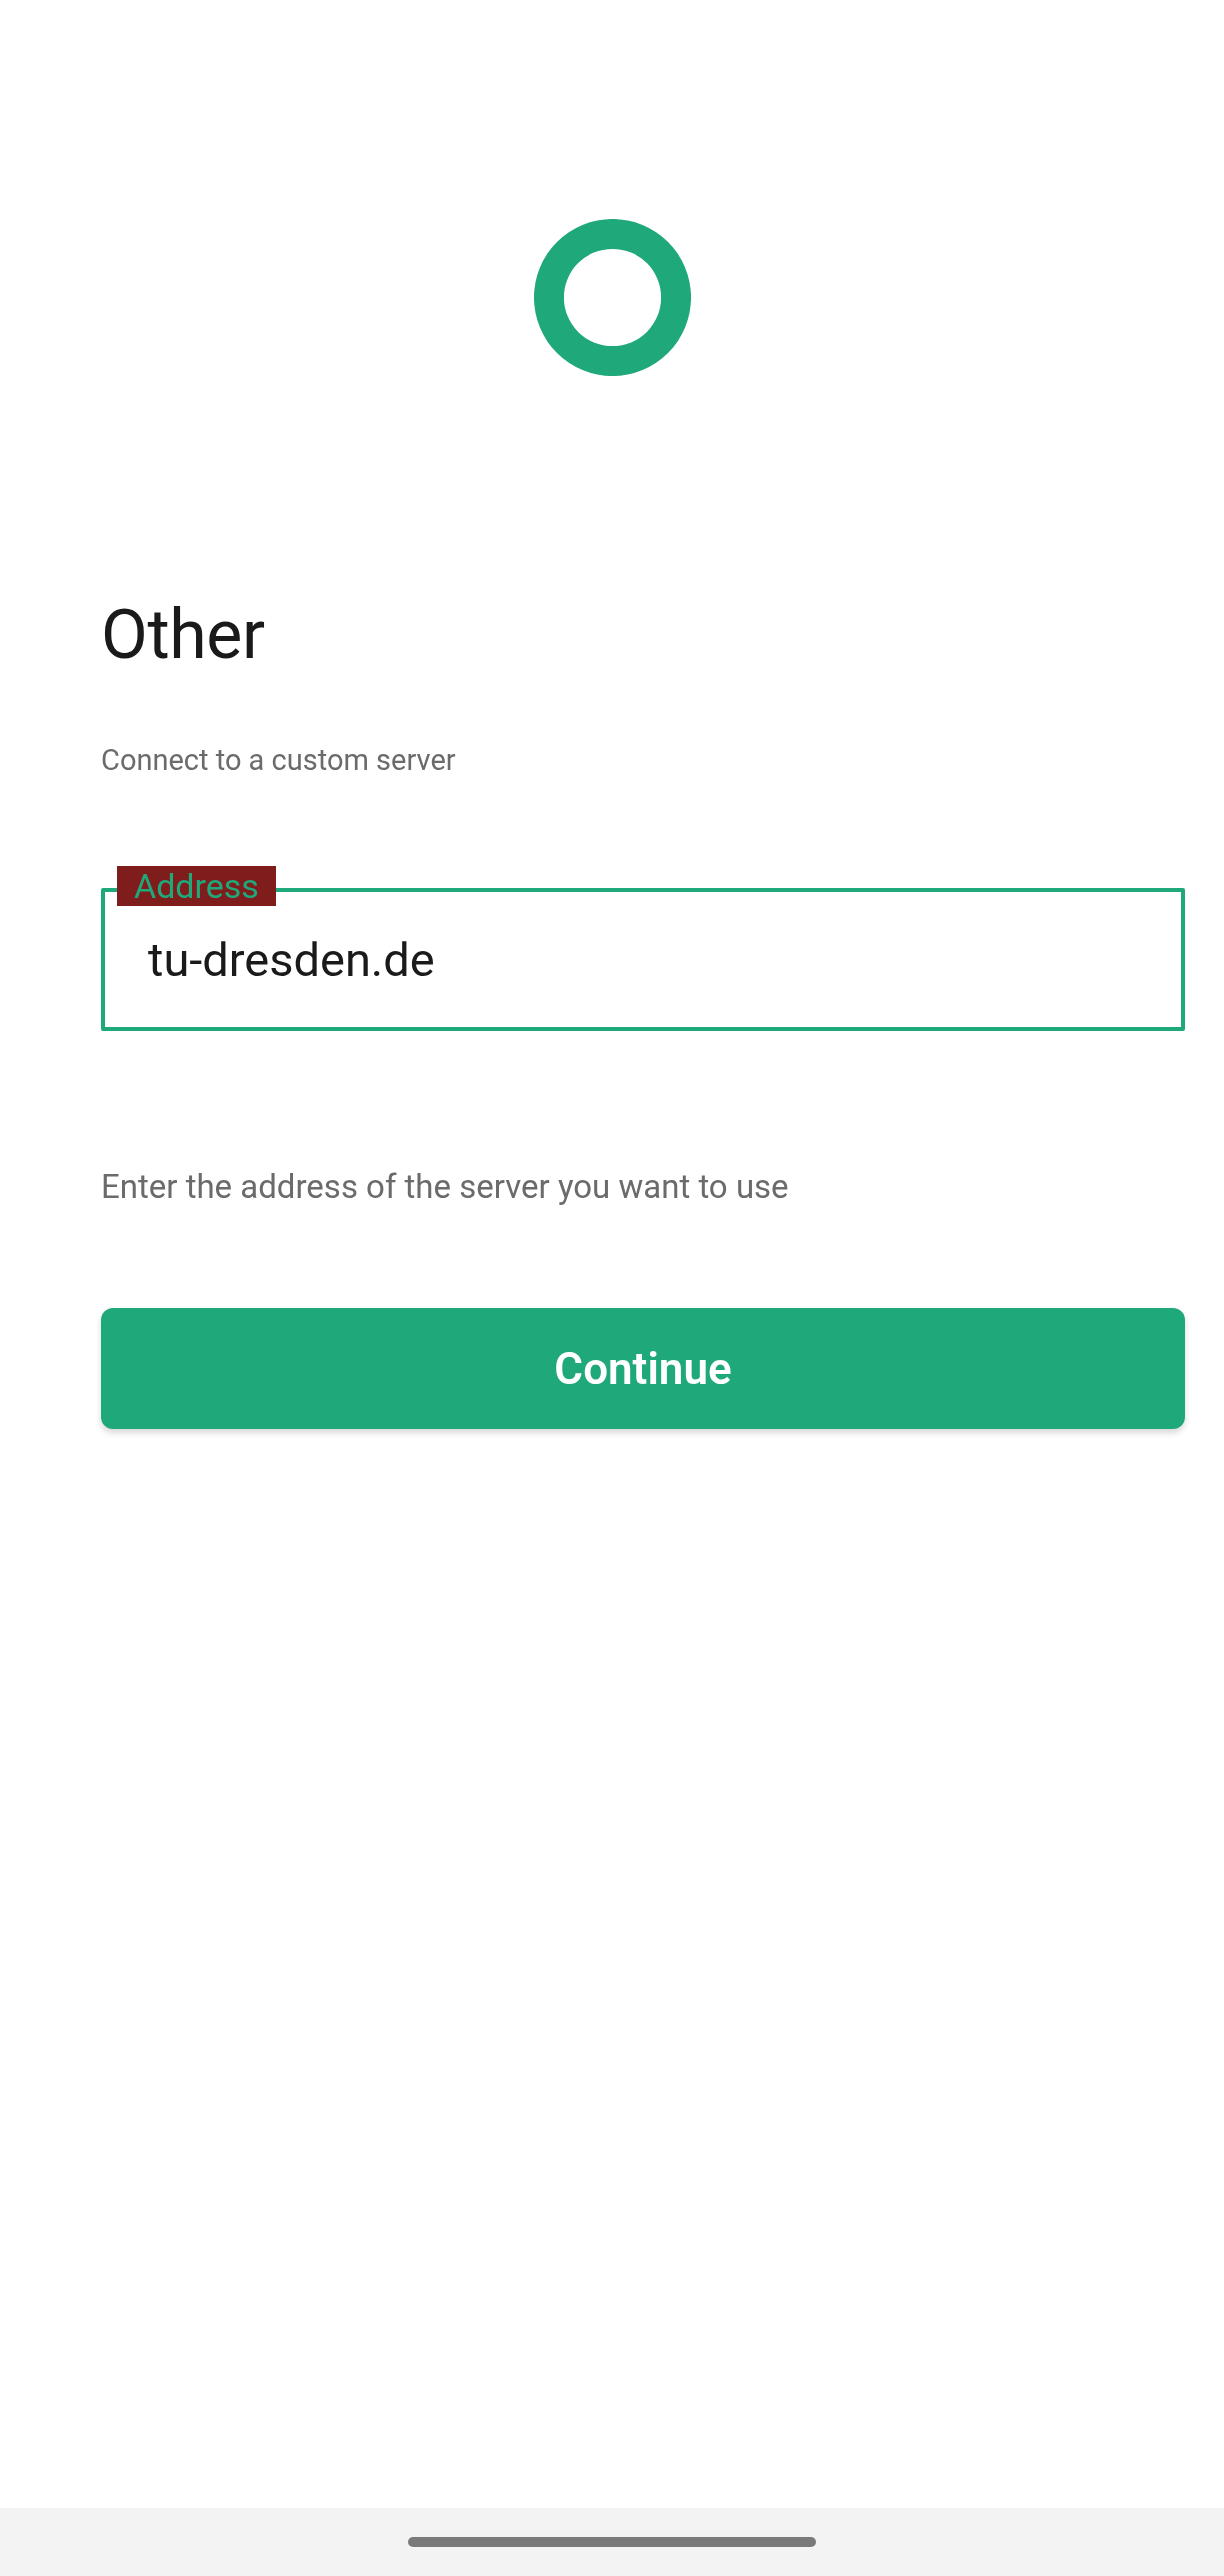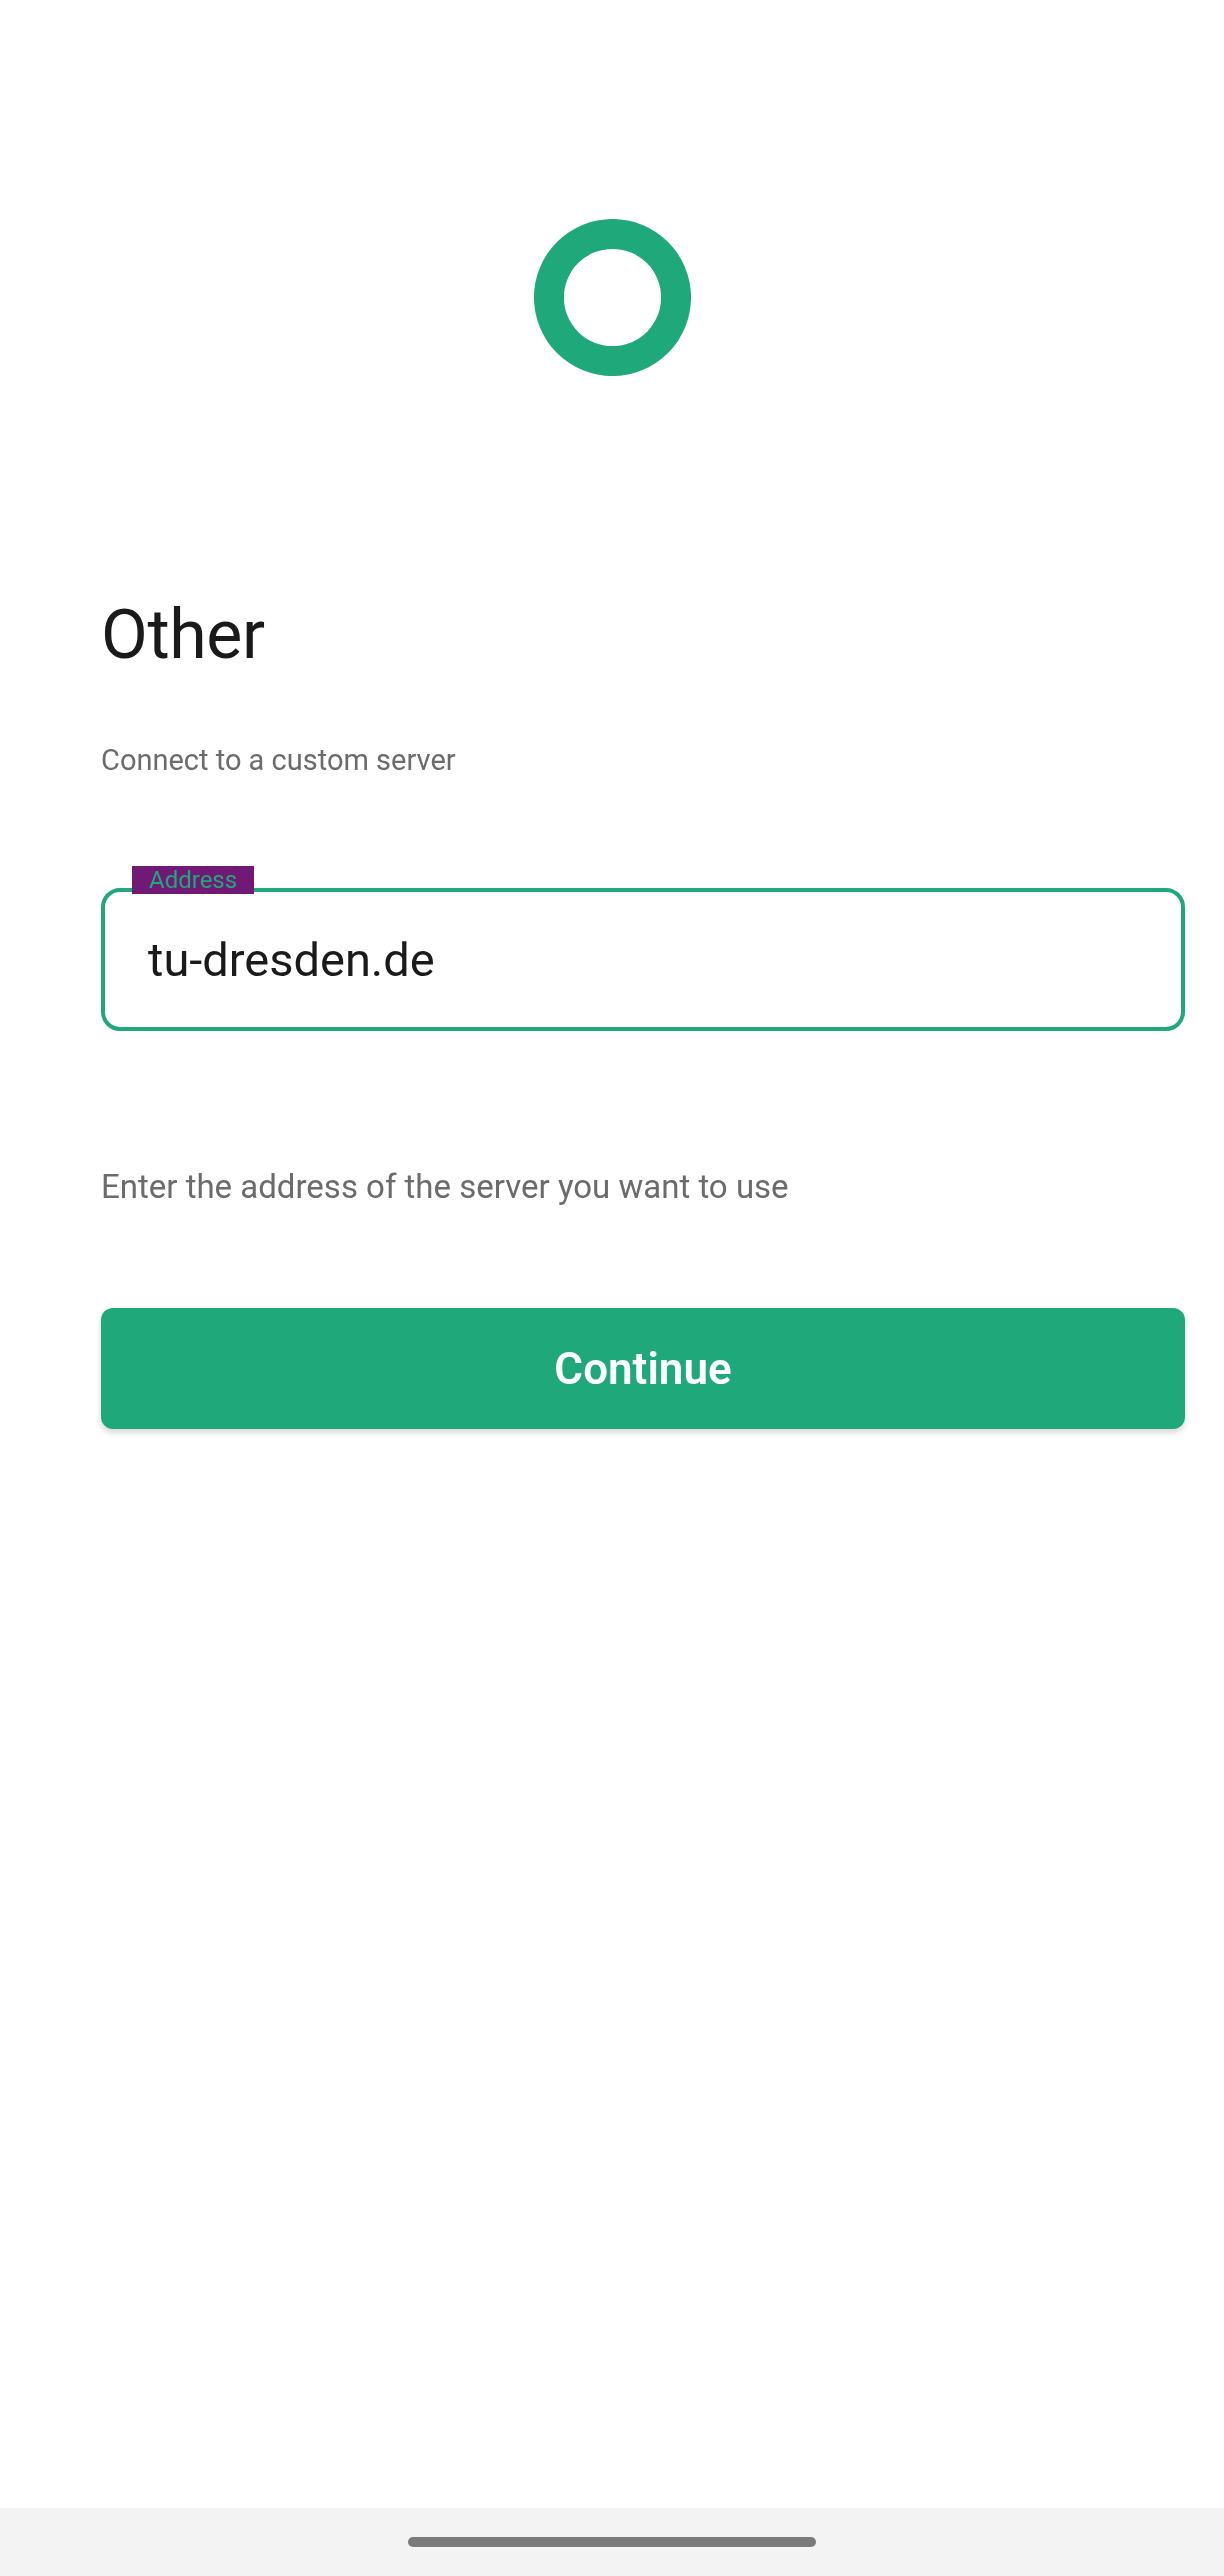--- a/index.html
+++ b/index.html
@@ -43,33 +43,33 @@
       color: #6b6b6b;
       margin-bottom: 111px;
     }
     .input-container {
       position: relative;
       margin-bottom: 136px;
     }
     .input-label {
       position: absolute;
       top: -22px;
-      left: 31px;
-      background: #701a75;
+      left: 16px;
+      background: #7f1d1d;
       padding: 0 17px;
-      font-size: 24px;
+      font-size: 34px;
       color: #1fa97b;
       font-weight: 400;
       z-index: 2;
     }
     .address-input {
       width: 100%;
       height: 143px;
       border: 4.3px solid #1fa97b;
-      border-radius: 19px;
+      border-radius: 2px;
       font-size: 47px;
       color: #1a1a1a;
       padding: 0 43px;
       outline: none;
       font-family: inherit;
       caret-color: #1fa97b;
       background: #ffffff;
     }
     .helper-text {
       font-size: 33px;

